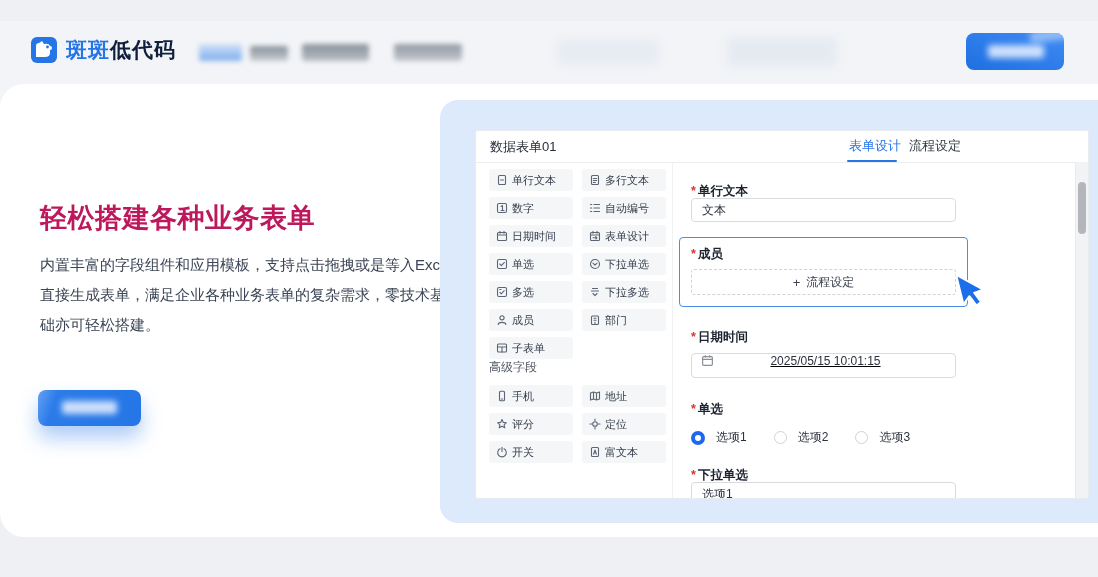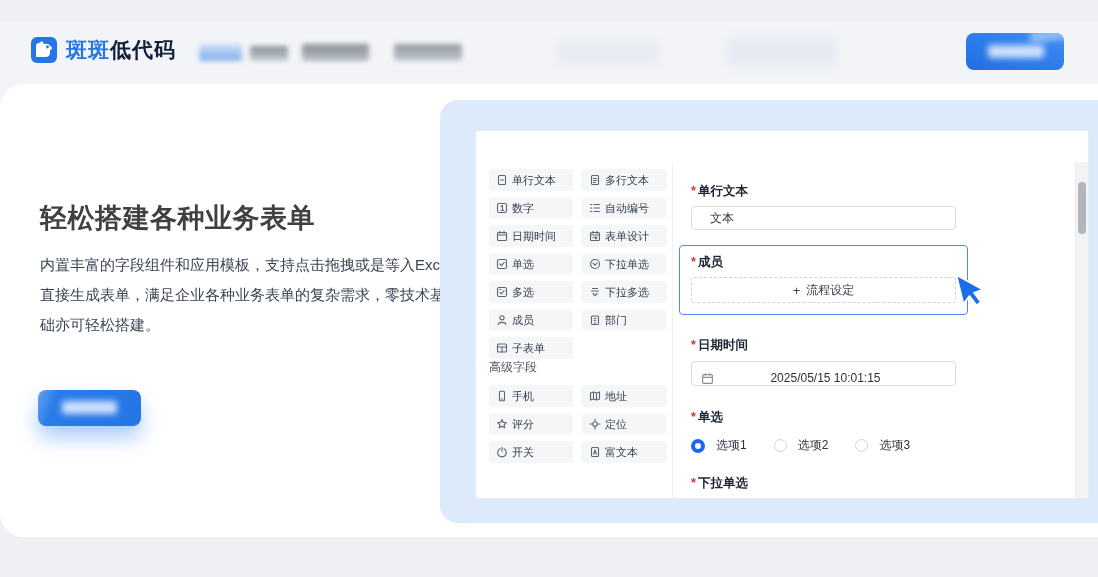--- a/index.html
+++ b/index.html
@@ -20,21 +20,21 @@
   .np6{left:727px;top:17px;width:110px;height:28px;background:#e5eaf2;filter:blur(5px);}
   .hdr-cta{position:absolute;left:966px;top:12px;width:98px;height:37px;border-radius:8px;
     background:linear-gradient(200deg,#3f8bf3,#1f6fe2);overflow:hidden;}
   .hdr-cta .edge{position:absolute;right:-6px;top:-4px;width:40px;height:12px;background:#8fbcf7;filter:blur(3px);transform:rotate(-8deg);}
   .blur-label{position:absolute;background:#eaf2ff;opacity:.85;filter:blur(3px);border-radius:3px;}
   .hdr-cta .blur-label{left:22px;top:12px;width:56px;height:13px;}
   
   .hero{position:absolute;left:0;top:84px;width:1098px;height:453px;background:#ffffff;border-radius:24px 0 0 24px;}
   .hero-copy{position:absolute;left:40px;top:116px;width:420px;}
   .eyebrow{font-size:15px;font-weight:bold;color:#2575e6;margin:0 0 10px 0;}
-  .hero-title{font-size:27px;font-weight:bold;color:#404040;margin:0 0 14px 0;letter-spacing:.5px;}
+  .hero-title{font-size:27px;font-weight:bold;color:#be185d;margin:0 0 14px 0;letter-spacing:.5px;}
   .hero-body{font-size:15px;line-height:30px;color:#3b4454;margin:0;width:412px;}
   .hero-cta{position:absolute;left:38px;top:306px;width:103px;height:36px;border-radius:8px;
     background:linear-gradient(110deg,#65a0f2 0%,#2b7ce9 18%,#2575e6 100%);
     box-shadow:0 12px 20px rgba(43,124,233,.38);}
   .hero-cta .blur-label{left:24px;top:11px;width:55px;height:13px;}
   
   .designer{position:absolute;left:440px;top:100px;width:680px;height:423px;background:#dceafb;border-radius:18px;}
   .d-card{position:absolute;left:35px;top:30px;width:612px;height:367px;background:#fff;border:1px solid #e9ebee;border-radius:3px;overflow:hidden;}
   .d-head{position:absolute;left:0;top:0;right:0;height:31px;border-bottom:1px solid #ededee;background:#fff;}
   .d-title{position:absolute;left:14px;top:0;line-height:31px;font-size:13px;color:#262c38;font-weight:500;}
@@ -49,30 +49,30 @@
   .sec2{margin-top:0;}
   .grid{display:grid;grid-template-columns:84px 84px;gap:6px 9px;}
   .chip{height:22px;background:#f5f6f8;border-radius:3px;display:flex;align-items:center;padding-left:7px;box-sizing:border-box;}
   .chip-ico{width:12px;height:12px;margin-right:4px;display:inline-flex;}
   .chip-ico svg{width:12px;height:12px;stroke:#5d6574;fill:none;stroke-width:1.1;stroke-linecap:round;stroke-linejoin:round;}
   .chip-label{font-size:11px;color:#333c4a;white-space:nowrap;}
   
   .form{flex:1;padding:22px 0 0 18px;position:relative;}
   .f-label{font-size:12.5px;font-weight:bold;color:#1c2330;line-height:14px;}
   .req::before{content:"*";color:#e0312f;margin-right:2px;font-weight:bold;}
-  .f-input{margin-top:8px;width:265px;height:24px;box-sizing:border-box;border:1px solid #d9dbdf;border-radius:4px;
-    font-size:12px;color:#2b313d;line-height:22px;padding-left:18px;background:#fff;}
+  .f-input{width:265px;height:24px;box-sizing:border-box;border:1px solid #d9dbdf;border-radius:4px;
+    font-size:12px;color:#2b313d;line-height:22px;padding-left:10px;background:#fff;}
   .member-box{margin:15px 0 0 -12px;width:289px;box-sizing:border-box;border:1px solid #4a8de8;border-radius:4px;
     padding:9px 11px 11px 11px;background:#fff;}
   .member-btn{margin-top:8px;width:265px;height:26px;box-sizing:border-box;border:1px dashed #cfd3d9;border-radius:3px;
     display:flex;align-items:center;justify-content:center;font-size:12px;color:#3c4250;background:#fff;}
   .member-btn .plus{margin-right:6px;font-size:13px;color:#3c4250;}
   .date-field{margin-top:23px;}
   .date-input{margin-top:9px;width:265px;height:25px;box-sizing:border-box;border:1px solid #d9dbdf;border-radius:4px;
-    display:flex;align-items:flex-end;background:#fff;}
+    display:flex;align-items:flex-start;background:#fff;text-decoration:underline;}
   .date-ico{width:13px;height:13px;margin-left:9px;display:inline-flex;}
   .date-ico svg{width:13px;height:13px;stroke:#8a9099;fill:none;stroke-width:1.1;}
   .date-val{flex:1;text-align:center;font-size:12px;color:#2b313d;padding-right:18px;}
   .radio-field{margin-top:24px;}
   .radio-row{margin-top:13px;display:flex;column-gap:27px;align-items:center;}
   .radio-item{display:flex;align-items:center;}
   .radio-dot{width:13px;height:13px;border-radius:50%;border:1px solid #cfd3d9;background:#fff;box-sizing:border-box;margin-right:11px;}
   .radio-dot.sel{width:14px;height:14px;border:4px solid #1f66f0;}
   .radio-label{font-size:12px;color:#2b313d;}
   .select-field{margin-top:22px;}
@@ -118,20 +118,26 @@
     <div class="hero-copy">
       <h1 class="hero-title">轻松搭建各种业务表单</h1>
       <p class="hero-body">内置丰富的字段组件和应用模板，支持点击拖拽或是等入Excel直接生成表单，满足企业各种业务表单的复杂需求，零技术基础亦可轻松搭建。</p>
     </div>
     <div class="hero-cta">
       <div class="blur-label"></div>
     </div>
 
     <div class="designer" style="left:440px;top:16px;">
       <div class="d-card">
+        <div class="d-head">
+          <span class="d-title">数据表单01</span>
+          <span class="tab tab1 active">表单设计</span>
+          <span class="tab tab2">流程设定</span>
+          <span class="tab-underline"></span>
+        </div>
         <div class="d-body">
 
           <div class="panel">
             <div>
               <div class="grid">
                   <div class="chip">
                     <span class="chip-ico">
                       <svg viewBox="0 0 12 12">
                         <rect x="2.5" y="1.5" width="7" height="9" rx="1"></rect>
                         <path d="M4.5 6 H7.5"></path>

